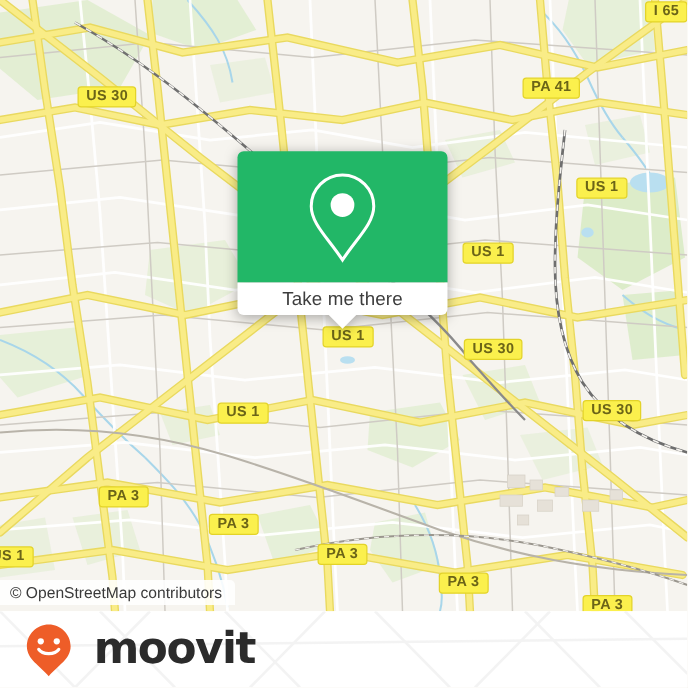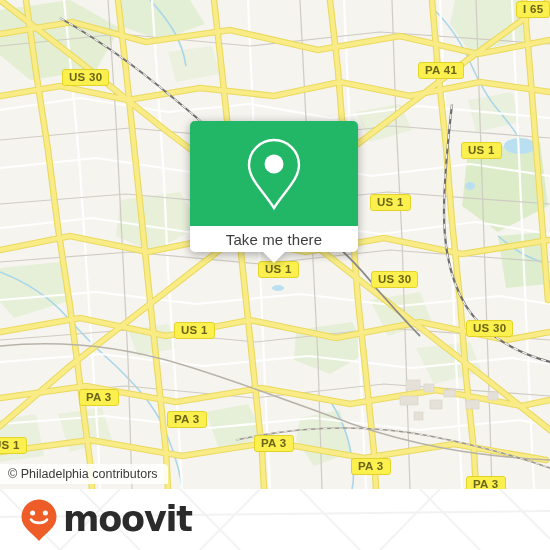--- a/index.html
+++ b/index.html
@@ -106,21 +106,21 @@
     box-sizing:border-box;
   }
   .footer-title{
     font-size:17px;
     color:#333333;
     white-space:nowrap;
     font-family:"Liberation Sans","DejaVu Sans",sans-serif;
     letter-spacing:0.2px;
   }
   .footer-title .city{font-size:15.5px;}
-  .brand{display:flex;align-items:center;gap:4px;}
+  .brand{display:flex;align-items:center;gap:16px;}
   .brand-word{
     font-size:35px;
     font-weight:bold;
     color:#2b2b2b;
     letter-spacing:-1.2px;
     line-height:1;
     font-family:"DejaVu Sans","Liberation Sans",sans-serif;
     margin-left:1px;
   }
 </style>
@@ -277,21 +277,21 @@
         <div class="shield" style="left: 174px; top: 322px;">US 1</div>
         <div class="shield" style="left: 466px; top: 320px;">US 30</div>
         <div class="shield" style="left: 79px; top: 389px;">PA 3</div>
         <div class="shield" style="left: 167px; top: 411px;">PA 3</div>
         <div class="shield" style="left: -14px; top: 437px;">US 1</div>
         <div class="shield" style="left: 254px; top: 435px;">PA 3</div>
         <div class="shield" style="left: 351px; top: 458px;">PA 3</div>
         <div class="shield" style="left: 466px; top: 476px;">PA 3</div>
       </div>
 
-    <div class="attrib">© Philadelphia contributors</div>
+    <div class="attrib">© OpenStreetMap contributors</div>
 
     <div class="callout">
       <div class="callout-head">
         <svg class="pin-glyph" width="58" height="74" viewBox="0 0 58 74">
           <path d="M29 3 C15.2 3 4 14.2 4 28 C4 42 18 54 29 71 C40 54 54 42 54 28 C54 14.2 42.8 3 29 3 Z" fill="none" stroke="#ffffff" stroke-width="2.4"></path>
           <circle cx="29" cy="27" r="9.5" fill="#ffffff"></circle>
         </svg>
       </div>
       <div class="callout-foot">
         <span>Take me there</span>

